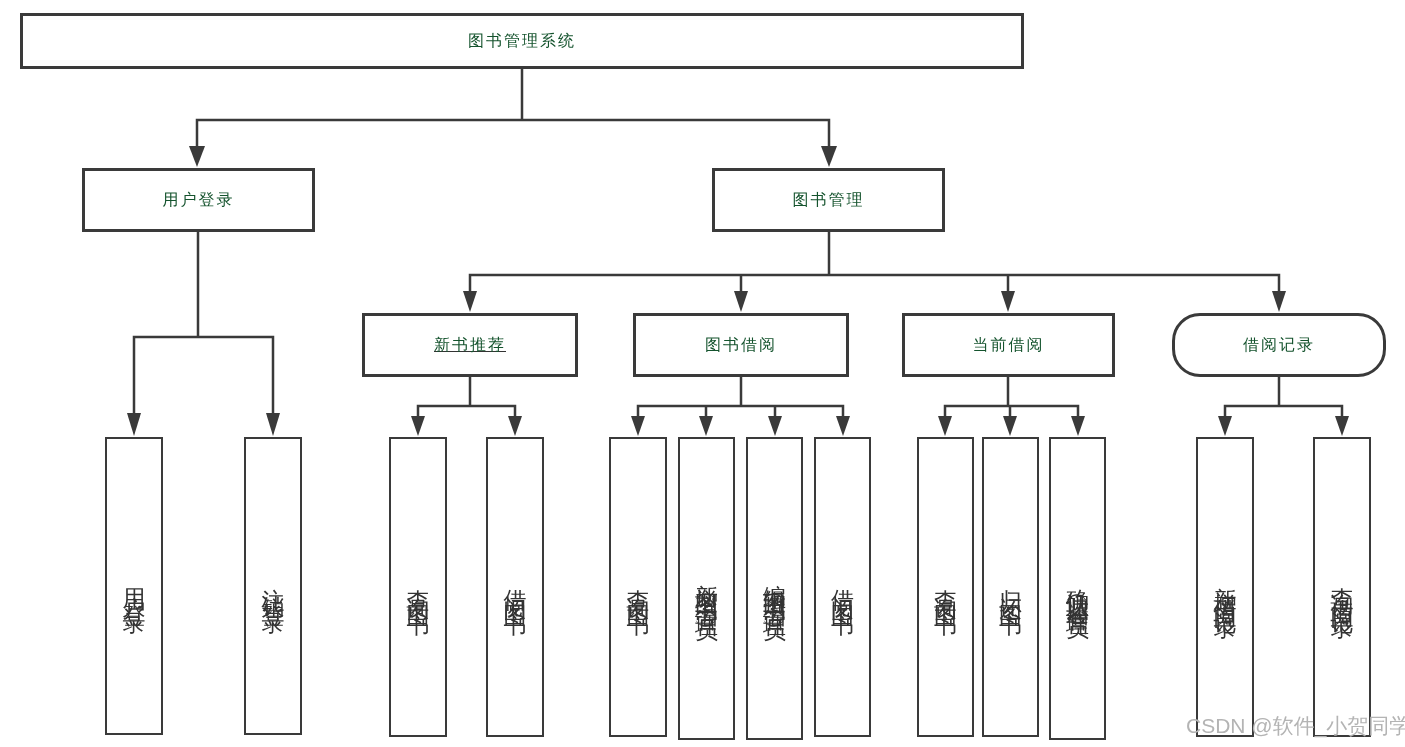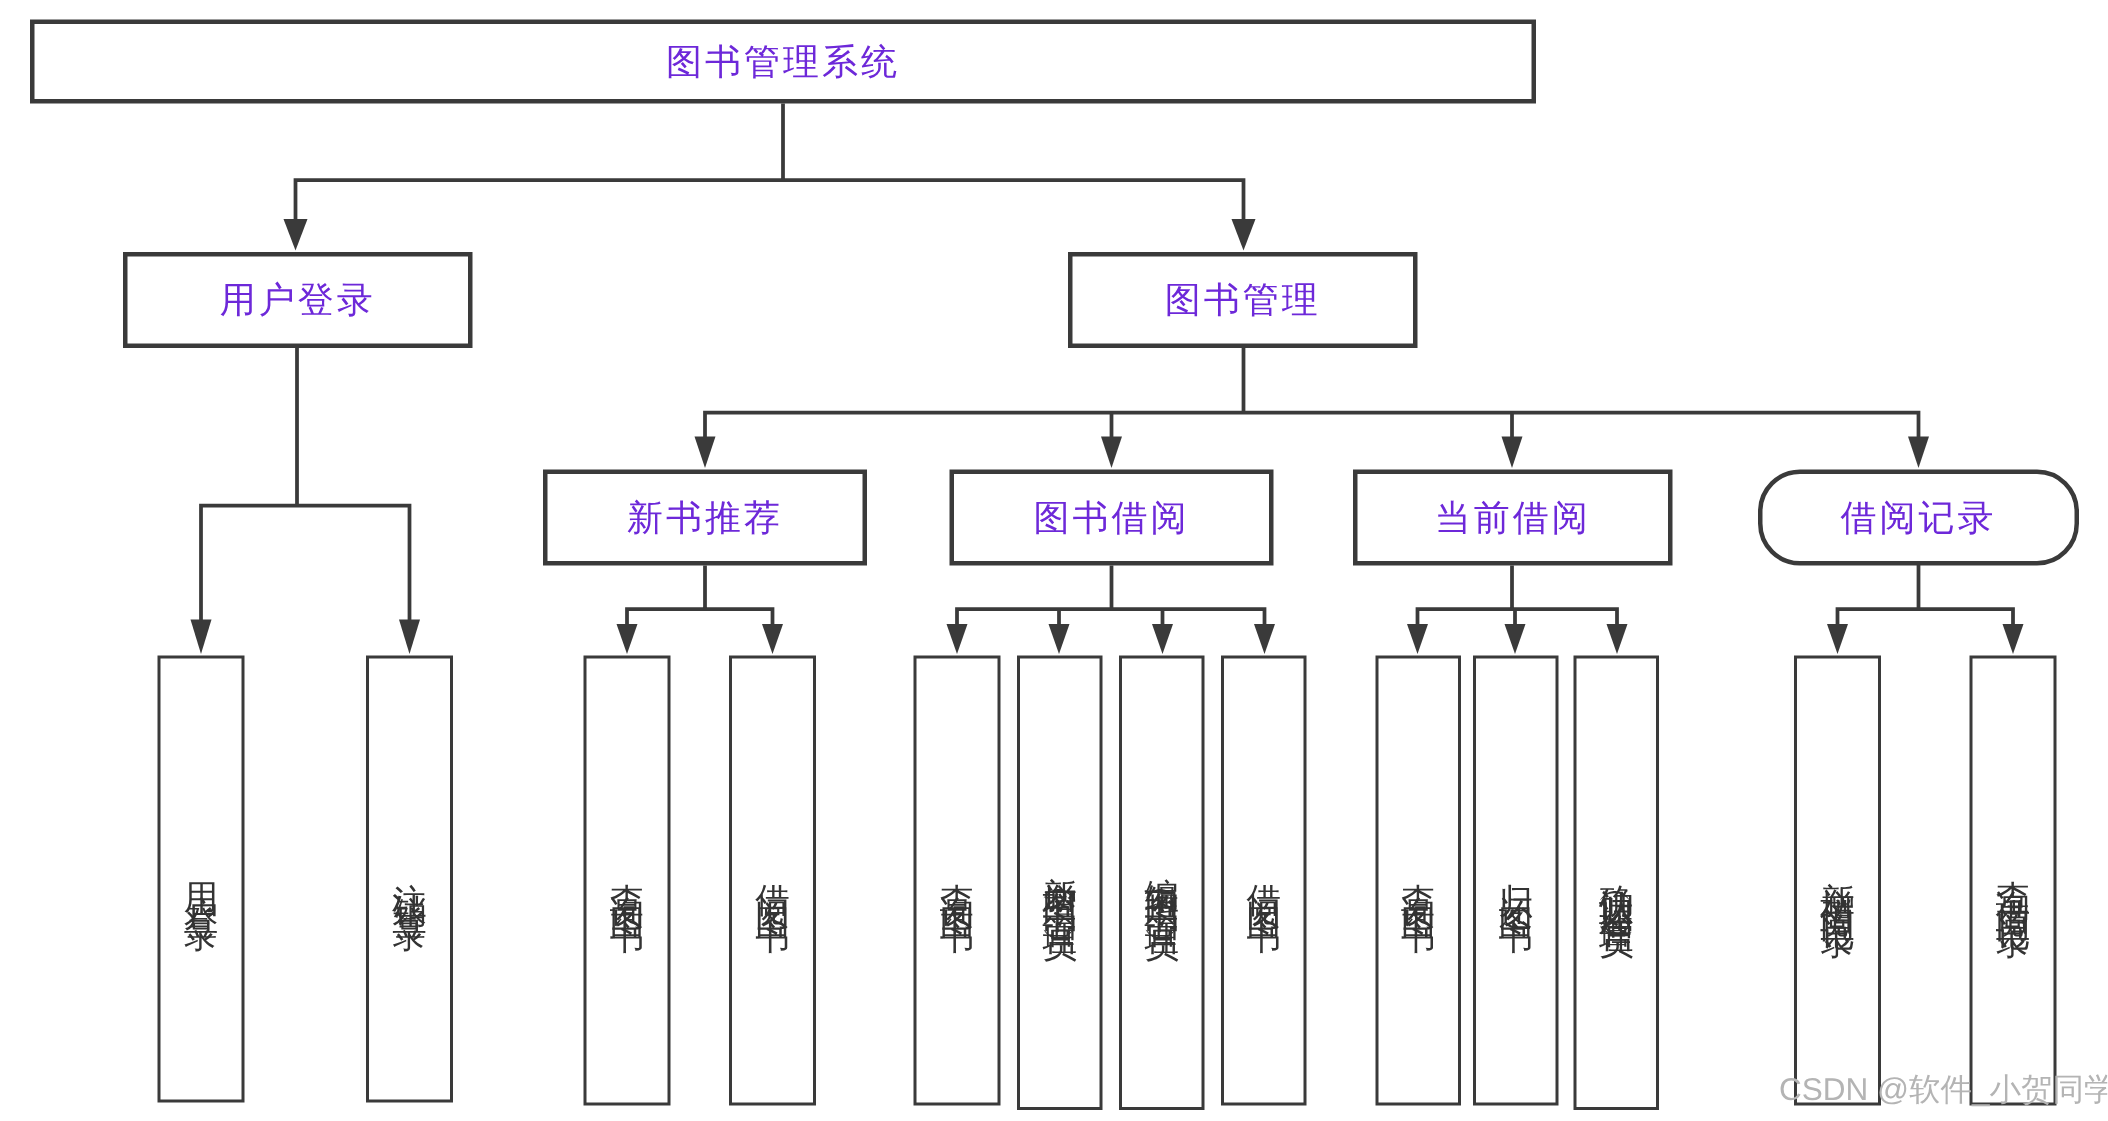--- a/index.html
+++ b/index.html
@@ -21,23 +21,23 @@
   .box {
     position: absolute;
     background: #ffffff;
     border: 3px solid #3a3a3a;
     display: flex;
     align-items: center;
     justify-content: center;
     box-sizing: border-box;
   }
   .box .lbl {
-    font-size: 24px;
+    font-size: 16px;
     letter-spacing: 2px;
-    color: #6d28d9;
+    color: #14532d;
     white-space: nowrap;
   }
   .leaf {
     position: absolute;
     background: #ffffff;
     border: 2px solid #3a3a3a;
     display: flex;
     align-items: center;
     justify-content: center;
     box-sizing: border-box;
@@ -117,21 +117,21 @@
     <span class="lbl">图书管理系统</span>
   </div>
 
   <div class="box" style="left:82px; top:168px; width:233px; height:64px;">
     <span class="lbl">用户登录</span>
   </div>
   <div class="box" style="left:712px; top:168px; width:233px; height:64px;font-family:Liberation Serif, serif;">
     <span class="lbl">图书管理</span>
   </div>
 
-  <div class="box" style="left:362px; top:313px; width:216px; height:64px;">
+  <div class="box" style="left:362px; top:313px; width:216px; height:64px;text-decoration:underline;">
     <span class="lbl">新书推荐</span>
   </div>
   <div class="box" style="left:633px; top:313px; width:216px; height:64px;">
     <span class="lbl">图书借阅</span>
   </div>
   <div class="box" style="left:902px; top:313px; width:213px; height:64px;">
     <span class="lbl">当前借阅</span>
   </div>
   <div class="box" style="left:1172px; top:313px; width:214px; height:64px;border-radius:28px;">
     <span class="lbl">借阅记录</span>

